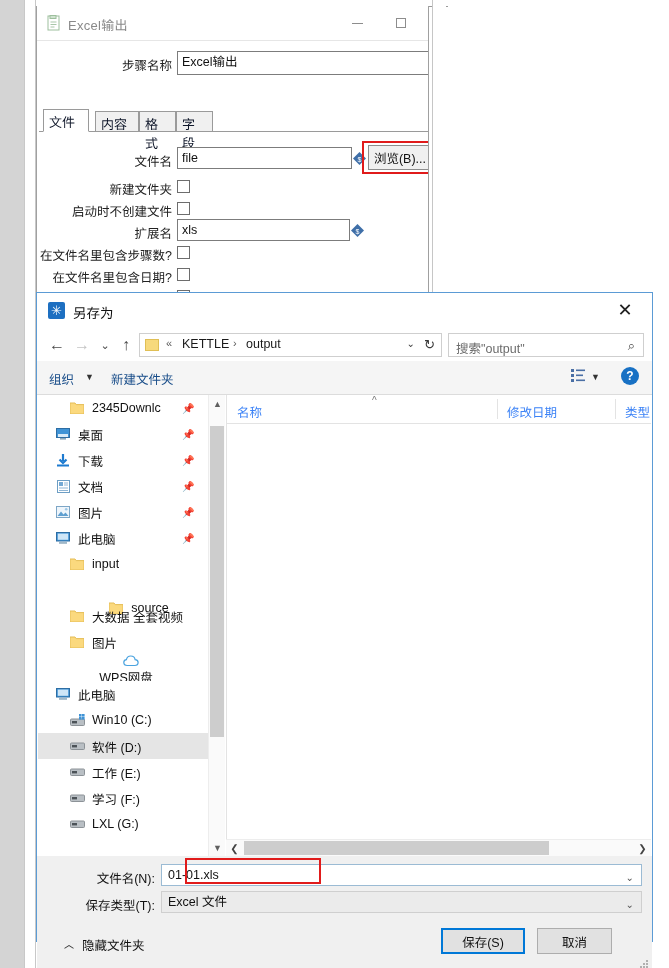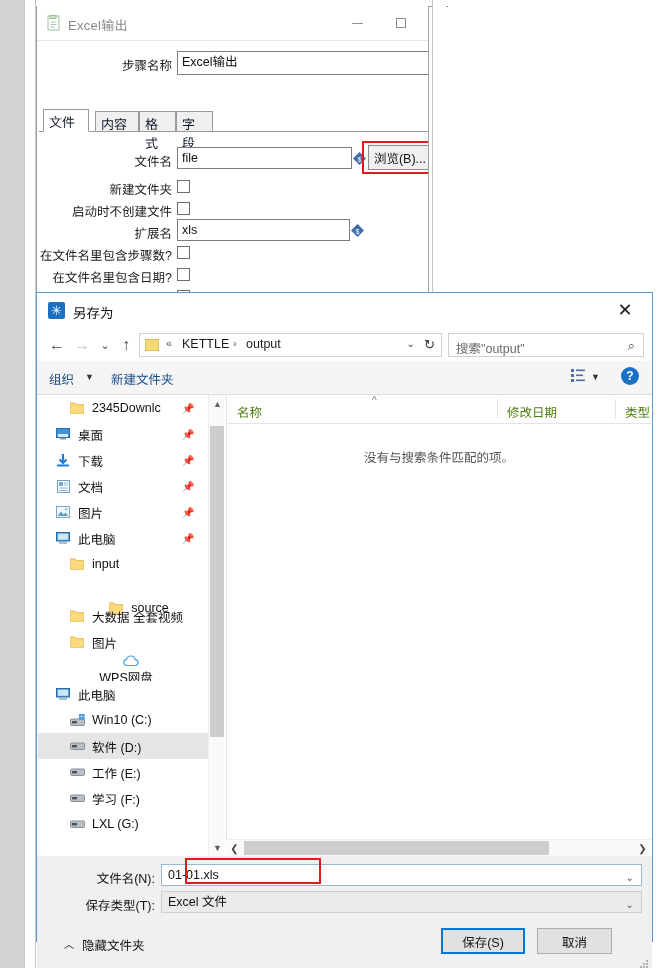--- a/index.html
+++ b/index.html
@@ -117,21 +117,21 @@
   .tree-item.sel { background:#e5e5e5; }
   .tree-label { white-space:nowrap; overflow:hidden; }
   .pin { position:absolute; right:13px; top:8px; font-size:11px; color:#9a9a9a; }
 
   .vscroll { position:absolute; left:171px; top:0; width:17px; height:461px; background:#fafafa; border-left:1px solid #ededed; box-sizing:border-box;}
   .vs-arrow { position:absolute; left:0; width:17px; height:17px; display:flex; align-items:center; justify-content:center; font-size:9px; color:#606060; }
   .vs-thumb { position:absolute; left:1px; width:14px; background:#cdcdcd; }
 
   .pane-right { position:absolute; left:189px; top:0; right:1px; height:461px; background:#fff; border-left:1px solid #e3e3e3; box-sizing:border-box; }
   .col-head { position:relative; height:28px; border-bottom:1px solid #e3e3e3; }
-  .col { position:absolute; top:7px; font-size:12.5px; color:#4d7c0f; }
+  .col { position:absolute; top:7px; font-size:12.5px; color:#3b82f6; }
   .col-div { position:absolute; top:4px; width:1px; height:20px; background:#e3e3e3; }
   .sort-caret { position:absolute; top:0px; font-size:10px; color:#777; }
   .empty-msg { position:absolute; top:52px; width:100%; text-align:center; font-size:12.5px; color:#555; }
 
   .hscroll { position:absolute; left:189px; bottom:0; right:1px; height:17px; background:#fafafa; border-top:1px solid #ededed; box-sizing:border-box;}
   .hs-arrow { position:absolute; top:0; width:17px; height:17px; display:flex; align-items:center; justify-content:center; font-size:10px; color:#444; }
   .hs-thumb { position:absolute; top:1px; height:14px; background:#cdcdcd; }
 
   
   .sa-form { position:relative; height:60px; background:#f0f0f0; }
@@ -467,21 +467,20 @@
 
       <div class="pane-right">
         <div class="col-head">
           <span class="sort-caret" style="left:145px;">^</span>
           <span class="col" style="left:10px;">名称</span>
           <span class="col-div" style="left:270px;"></span>
           <span class="col" style="left:280px;">修改日期</span>
           <span class="col-div" style="left:388px;"></span>
           <span class="col" style="left:398px;">类型</span>
         </div>
-        <div class="empty-msg">没有与搜索条件匹配的项。</div>
       </div>
 
       <div class="hscroll">
         <span class="hs-arrow" style="left:0;">❮</span>
         <span class="hs-thumb" style="left:18px; width:305px;"></span>
         <span class="hs-arrow" style="right:0;">❯</span>
       </div>
     </div>
 
     <div class="sa-form">

